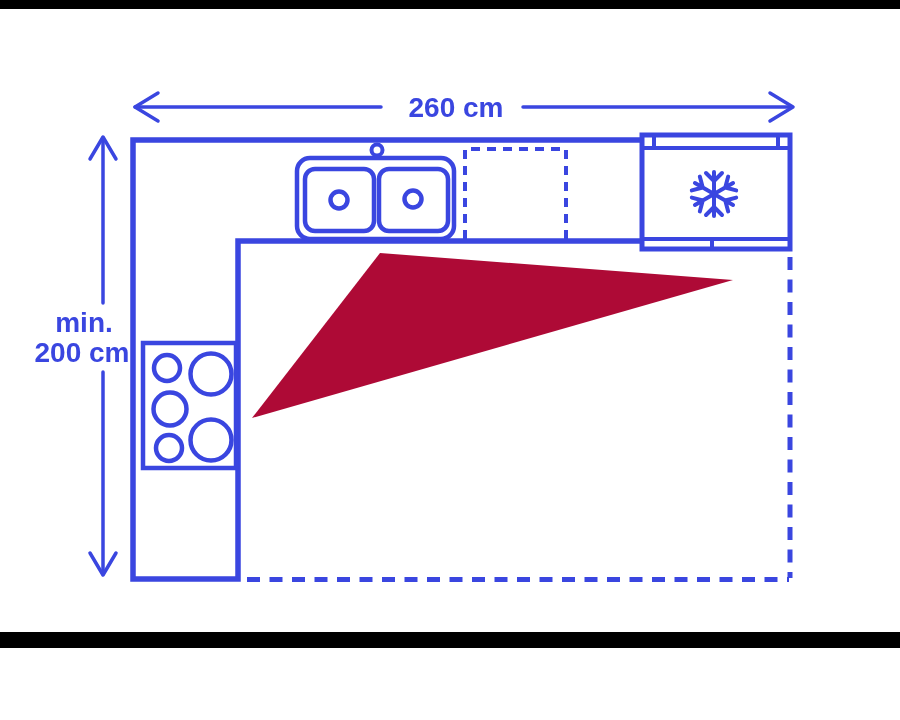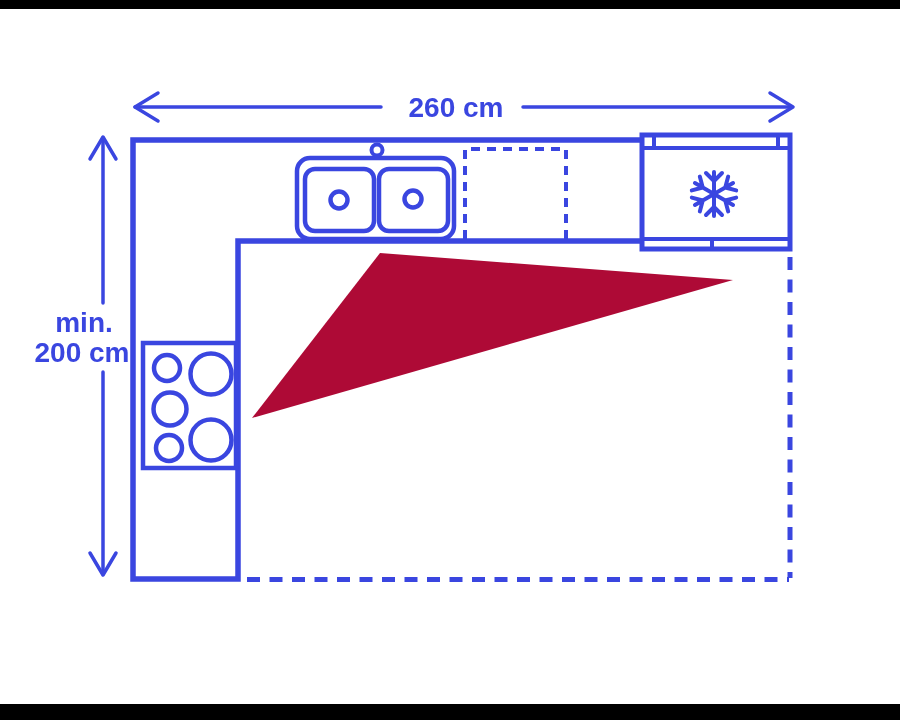--- a/index.html
+++ b/index.html
@@ -7,21 +7,21 @@
     padding: 0;
     width: 900px;
     height: 720px;
     background: var(--background, #ffffff);
     font-family: "Liberation Sans", sans-serif;
     overflow: hidden;
   }
   .frame {
     position: relative;
     width: 900px;
-    height: 720px;
+    height: 648px;
     background: var(--background, #ffffff);
   }
   .letterbox {
     position: absolute;
     left: 0;
     width: 100%;
     background: var(--letterbox-black, #000000);
   }
   .letterbox.top { top: 0; height: 9px; }
   .letterbox.bottom { bottom: 0; height: 16px; }

